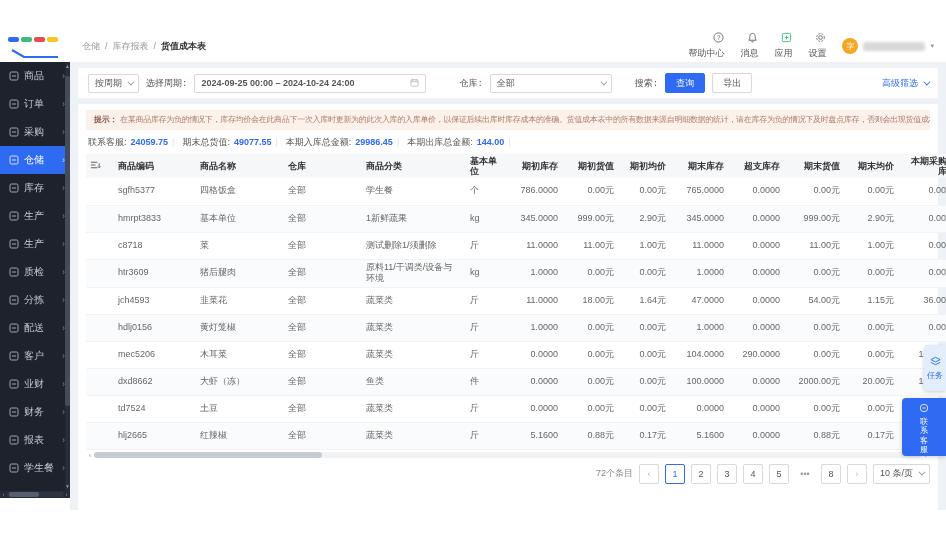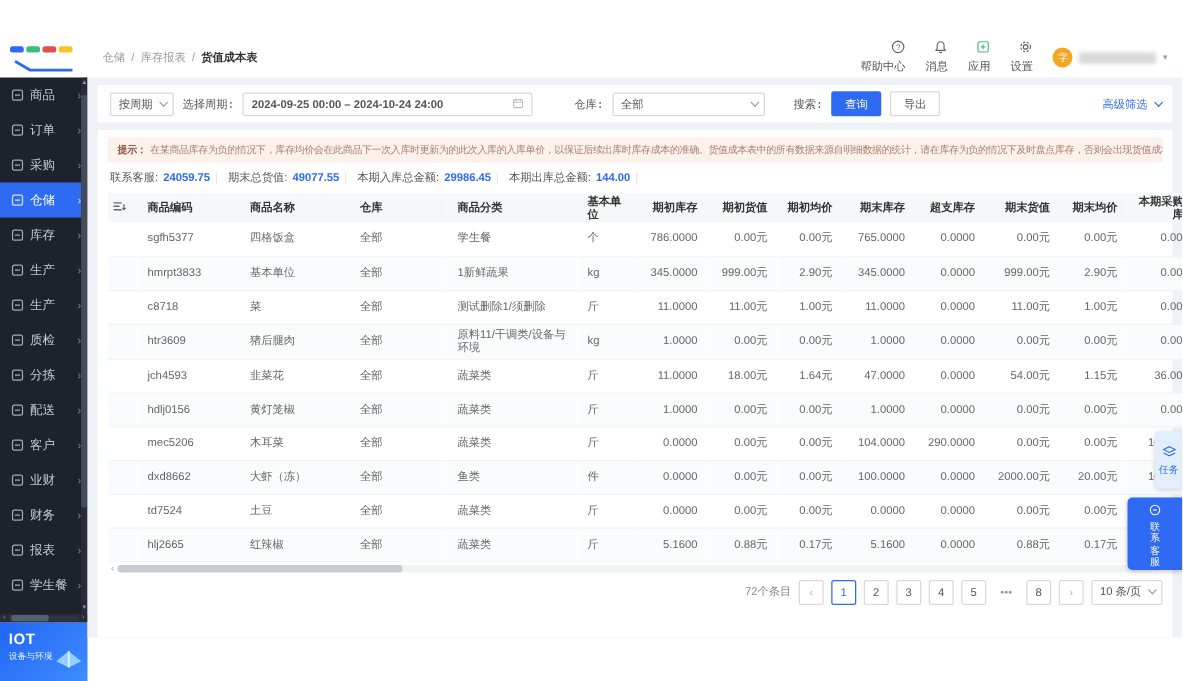--- a/index.html
+++ b/index.html
@@ -360,30 +360,20 @@
     </div>
     <div class="s-hbar">
       <span class="s-harr">‹</span>
       <span class="s-htrack">
           <span class="s-hthumb"></span>
         </span>
       <span class="s-harr">›</span>
     </div>
   </div>
 
-  <div class="iot">
-    <div class="iot-title">IOT</div>
-    <div class="iot-sub">设备与环境</div>
-    <span class="iot-art">
-      <svg width="26" height="20" viewBox="0 0 26 20">
-          <path d="M3 12 L13 4 L23 12 L13 17 Z" fill="#9fd8ff" opacity=".9"></path>
-          <path d="M13 4 L13 17" stroke="#d9f1ff" stroke-width="1.5"></path>
-        </svg>
-    </span>
-  </div>
 
   <div class="main">
 
     <div class="filter-card">
       <span class="fbox">
         <span>按周期</span>
           <span class="caret"></span>
       </span>
       <span class="flabel">选择周期:</span>
       <span class="fbox datebox">

